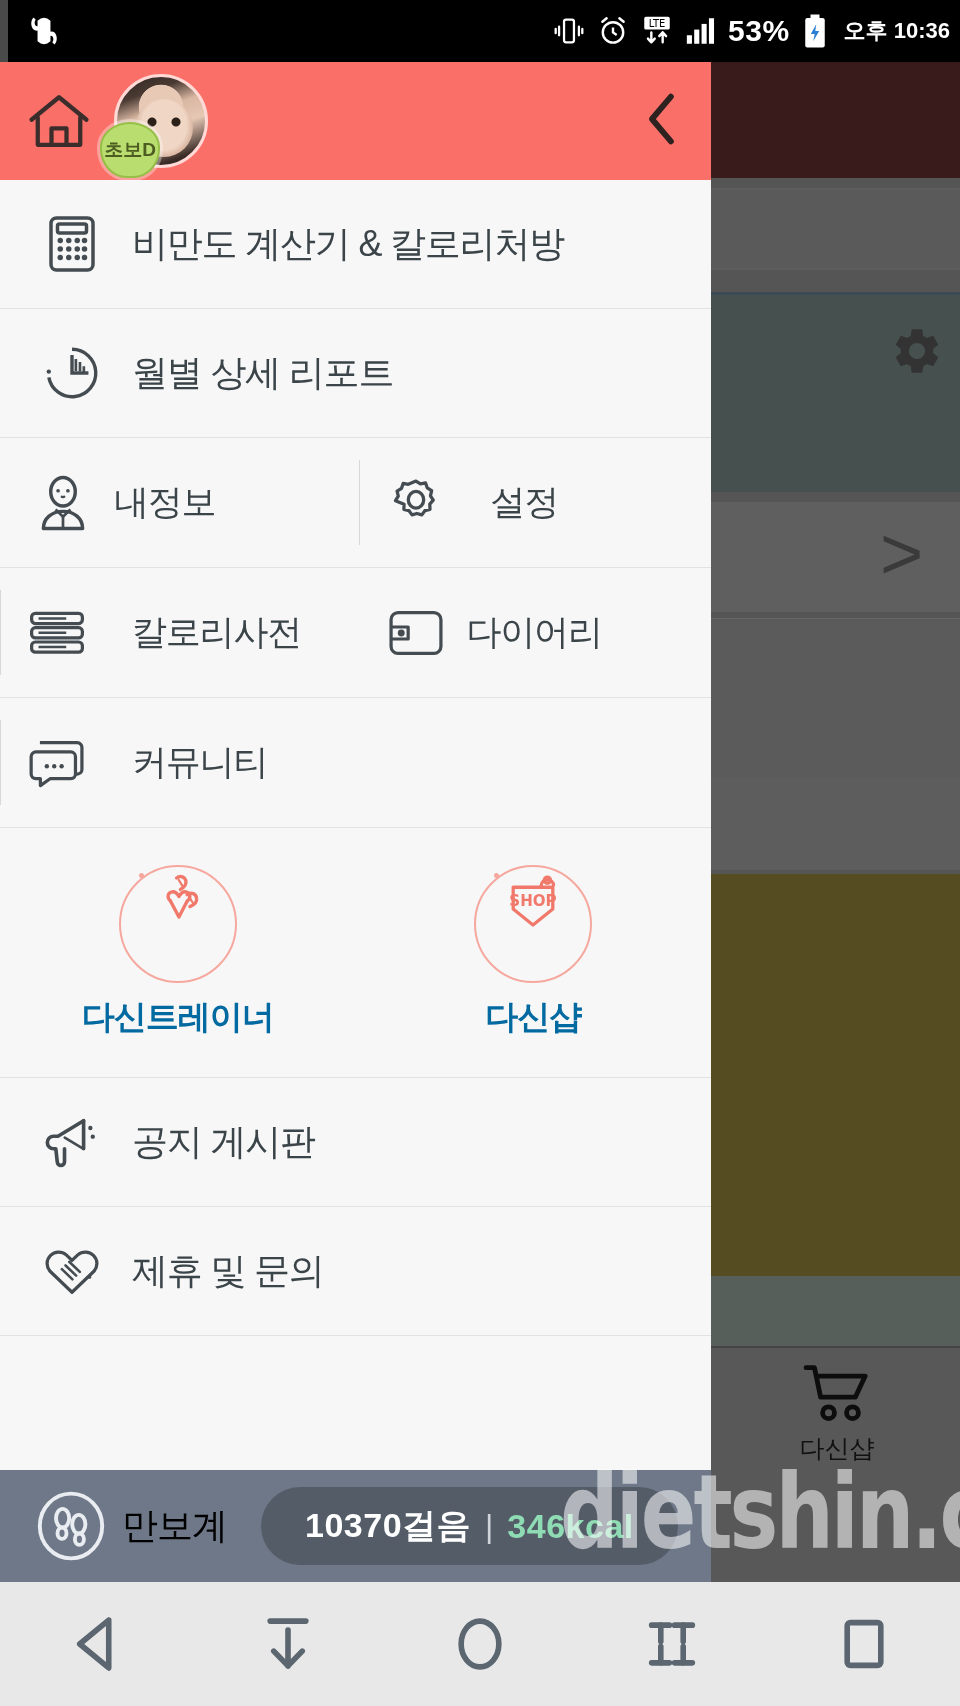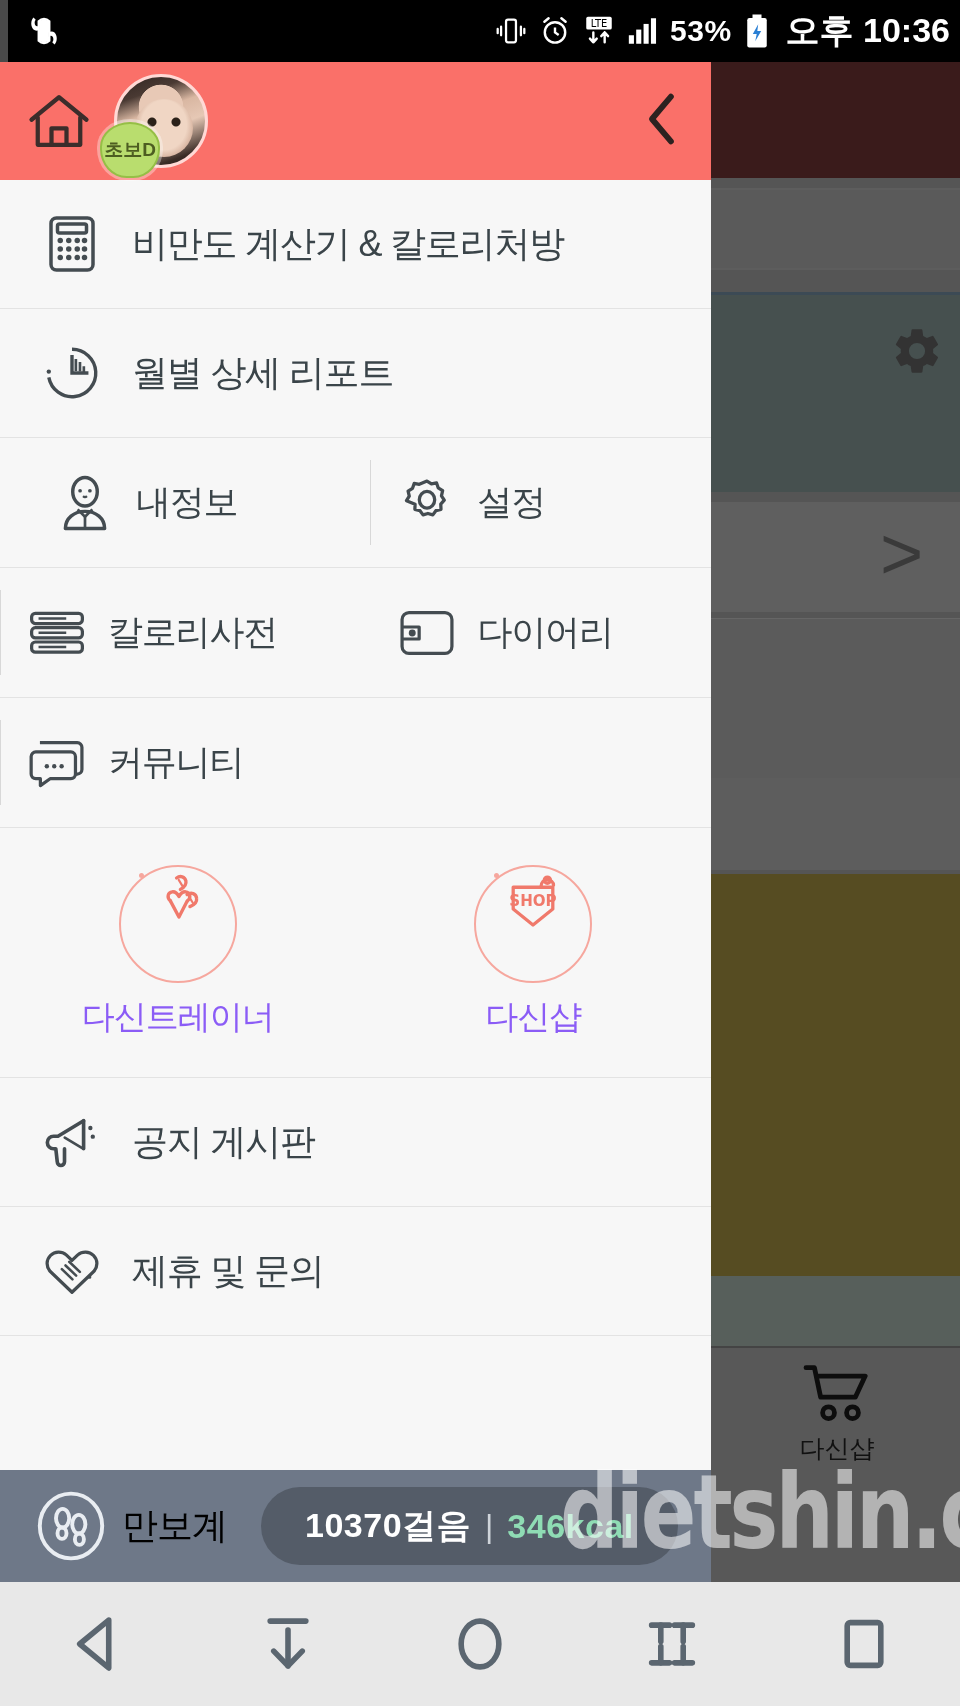--- a/index.html
+++ b/index.html
@@ -14,21 +14,21 @@
   
   .statusbar {
     position:absolute; top:0; left:8px; width:960px; height:62px;
     background:#000; display:flex; align-items:center;
     padding:0 18px;
   }
   .sb-left { display:flex; align-items:center; }
   .sb-spacer { flex:1; }
   .sb-right { display:flex; align-items:center; gap:10px; color:#fff; }
   .sb-text { color:#fff; font-size:30px; font-weight:bold; letter-spacing:0.5px; }
-  .sb-time { color:#fff; font-size:34px; font-weight:bold; margin-left:4px; }
+  .sb-time { color:#fff; font-size:22px; font-weight:bold; margin-left:4px; }
   .sb-icon { display:flex; align-items:center; }
 
   
   .bg-app {
     position:absolute; top:62px; left:0; width:960px; height:1520px;
     background:#555; overflow:hidden;
   }
   .bg-topbar { position:absolute; top:0; left:0; width:960px; height:116px; background:#3a1b1b; }
   .bg-card1 { position:absolute; top:126px; left:76px; width:900px; height:82px; border:2px solid #5d5d5d; background:#5a5a5a; border-radius:3px;}
   .bg-band2 { position:absolute; top:230px; left:0; width:960px; height:200px; background:#46504f; border-top:3px solid #3c4a55;}
@@ -91,37 +91,37 @@
 
   
   .row {
     height:129px; display:flex; align-items:center;
     border-bottom:1px solid #e3e3e3; padding-left:34px; background:#f7f7f7;
   }
   .row .ico { width:76px; display:flex; align-items:center; justify-content:center; }
   .row .lbl { font-size:36px; color:#3a4449; margin-left:22px; letter-spacing:-1.2px; font-weight:500;}
 
   .row2 { display:flex; height:130px; border-bottom:1px solid #e3e3e3; background:#f7f7f7;}
-  .half { flex:1; display:flex; align-items:center; padding-left:52px; position:relative;}
-  .half.right { padding-left:24px; }
+  .half { flex:1; display:flex; align-items:center; padding-left:30px; position:relative;}
+  .half.right { padding-left:24px;gap:24px; }
   .half.right::before{
     content:""; position:absolute; left:0; top:22px; bottom:22px; width:1px; background:#d8d8d8;
   }
   .half .ico { width:66px; display:flex; align-items:center; justify-content:center;}
   .half .lbl { font-size:35px; color:#3a4449; margin-left:18px; letter-spacing:-1.2px; font-weight:500;}
 
   
   .promo { display:flex; height:250px; border-bottom:1px solid #e3e3e3; background:#f7f7f7;}
   .promo-cell { flex:1; display:flex; flex-direction:column; align-items:center; justify-content:center;}
   .circle {
     width:118px; height:118px; border-radius:50%; border:2px solid #f6a79e;
     display:flex; justify-content:center; position:relative;
   }
   .circle::after{ content:""; position:absolute; top:6px; left:18px; width:5px;height:5px;border-radius:50%;background:#f6a79e;}
-  .promo-label { margin-top:12px; font-size:33px; color:#8b5cf6; letter-spacing:-1px; font-weight:400;}
+  .promo-label { margin-top:12px; font-size:33px; color:#0369a1; letter-spacing:-1px; font-weight:700;}
 
   
   .pedometer {
     position:absolute; bottom:0; left:0; width:711px; height:112px;
     background:#6e7888; display:flex; align-items:center; padding-left:28px;
   }
   .ped-ico { width:86px; display:flex; align-items:center; justify-content:center;}
   .ped-label { font-size:36px; color:#000000; margin-left:8px; font-weight:normal; letter-spacing:-1px;}
   .ped-pill {
     margin-left:34px; background:#545c68; border-radius:40px;

